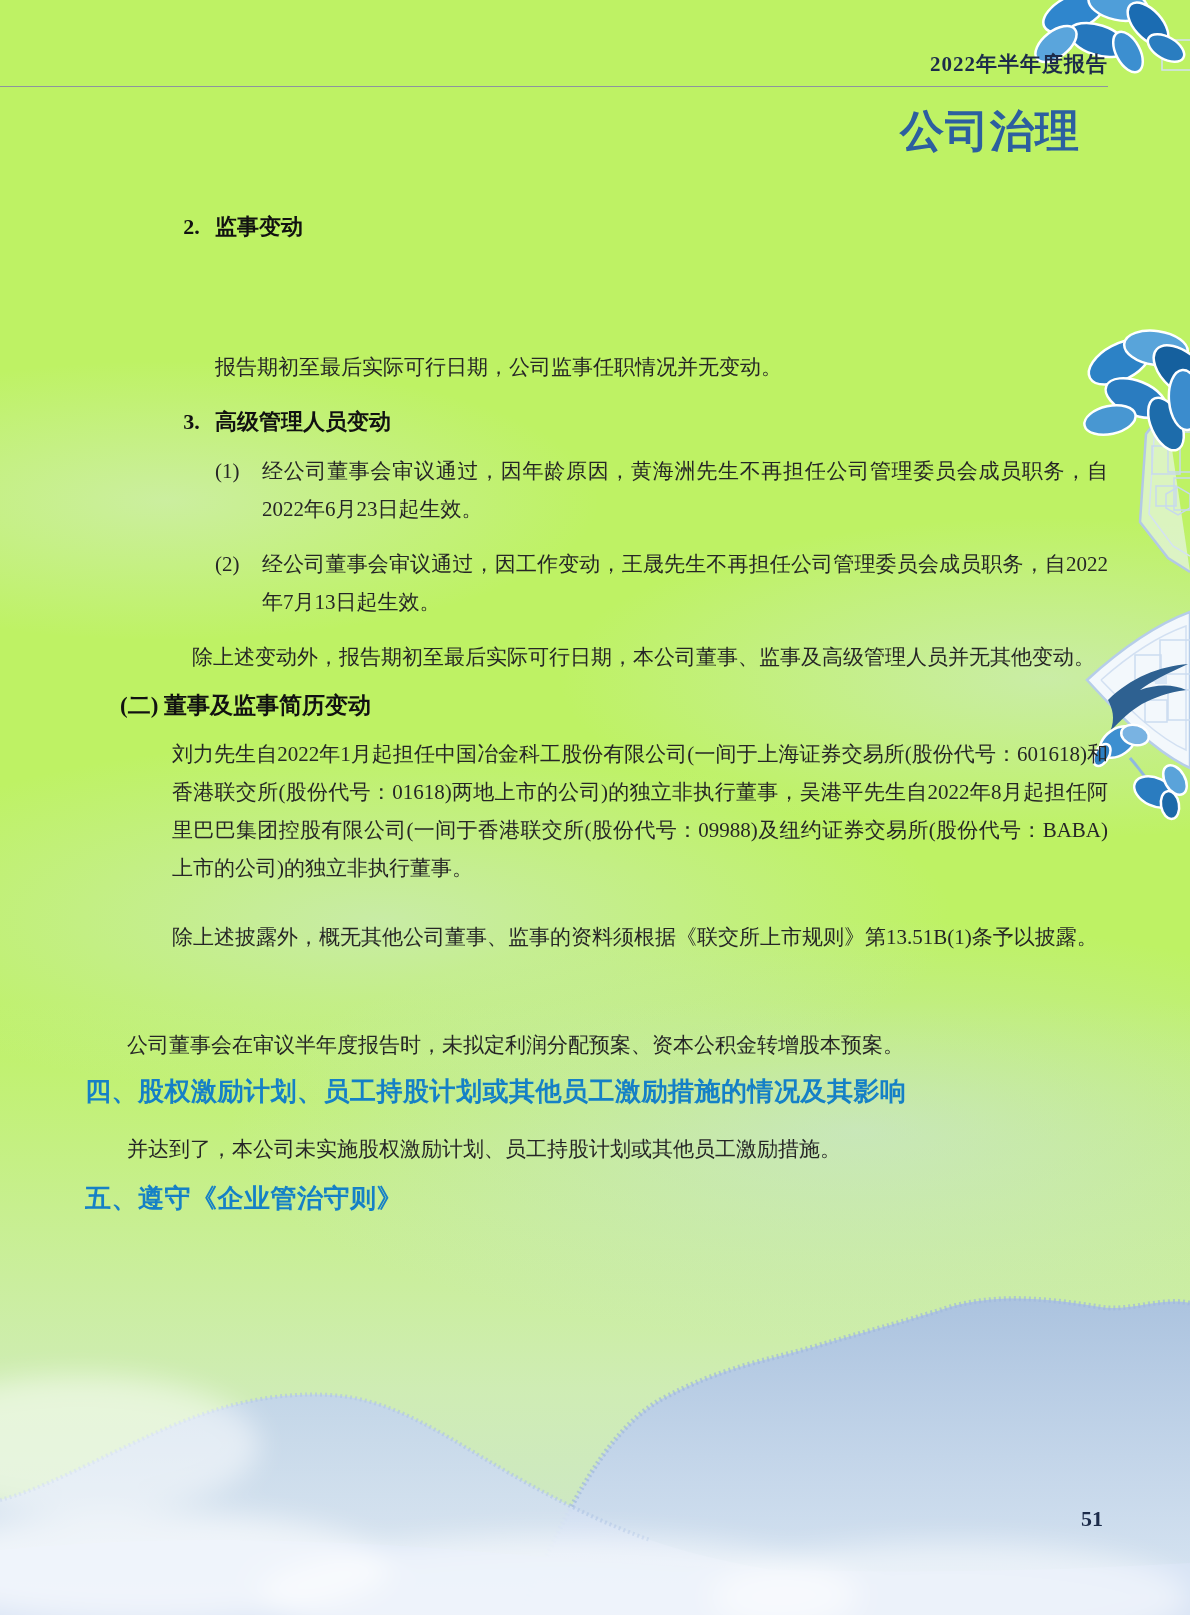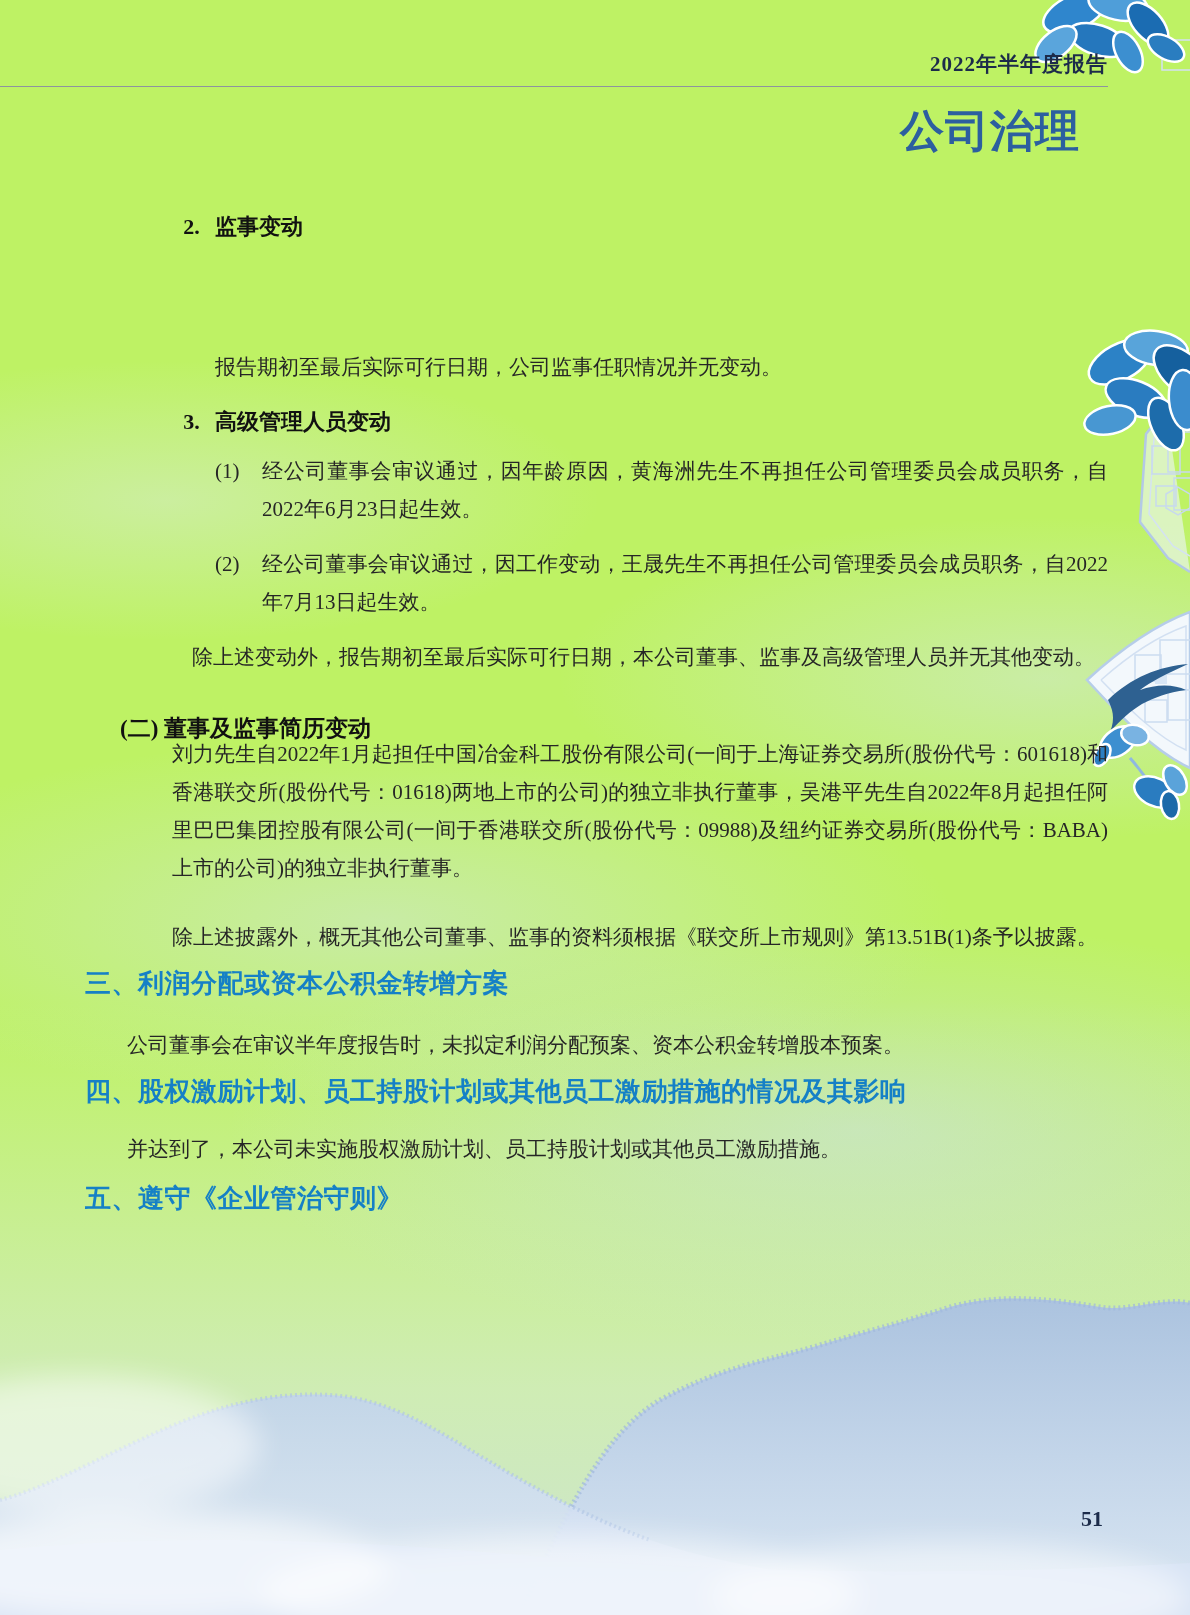--- a/index.html
+++ b/index.html
@@ -178,25 +178,24 @@
       <span>经公司董事会审议通过，因年龄原因，黄海洲先生不再担任公司管理委员会成员职务，自2022年6月23日起生效。</span>
     </div>
 
     <div class="abs body-text sub-item" style="left:215px;top:545px;width:893px;">
       <span class="marker">(2)</span>
       <span>经公司董事会审议通过，因工作变动，王晟先生不再担任公司管理委员会成员职务，自2022年7月13日起生效。</span>
     </div>
 
     <div class="abs body-text" style="left:172px;top:638px;width:936px;margin-left:20px;">除上述变动外，报告期初至最后实际可行日期，本公司董事、监事及高级管理人员并无其他变动。</div>
 
-    <div class="sub2-heading" style="top:713px;">(二) 董事及监事简历变动</div>
+    <div class="sub2-heading" style="top:690px;">(二) 董事及监事简历变动</div>
     <div class="abs body-text" style="left:172px;top:735px;width:936px;">刘力先生自2022年1月起担任中国冶金科工股份有限公司(一间于上海证券交易所(股份代号：601618)和香港联交所(股份代号：01618)两地上市的公司)的独立非执行董事，吴港平先生自2022年8月起担任阿里巴巴集团控股有限公司(一间于香港联交所(股份代号：09988)及纽约证券交易所(股份代号：BABA)上市的公司)的独立非执行董事。</div>
     <div class="abs body-text" style="left:172px;top:918px;width:936px;">除上述披露外，概无其他公司董事、监事的资料须根据《联交所上市规则》第13.51B(1)条予以披露。</div>
 
-    <div class="blue-heading" style="top:966px;">三、利润分配或资本公积金转增方案</div>
     <div class="abs body-text" style="left:127px;top:1026px;width:981px;">公司董事会在审议半年度报告时，未拟定利润分配预案、资本公积金转增股本预案。</div>
 
     <div class="blue-heading" style="top:1074px;text-align:right;">四、股权激励计划、员工持股计划或其他员工激励措施的情况及其影响</div>
     <div class="abs body-text" style="left:127px;top:1130px;width:981px;">并达到了，本公司未实施股权激励计划、员工持股计划或其他员工激励措施。</div>
 
     <div class="blue-heading" style="top:1181px;">五、遵守《企业管治守则》</div>
 
     <div class="pageno">51</div>
   </div>
 </div>

